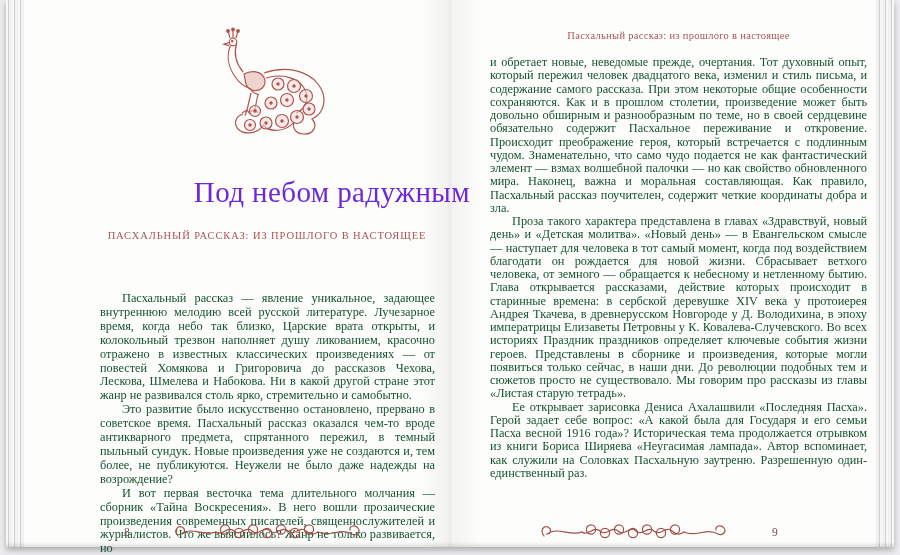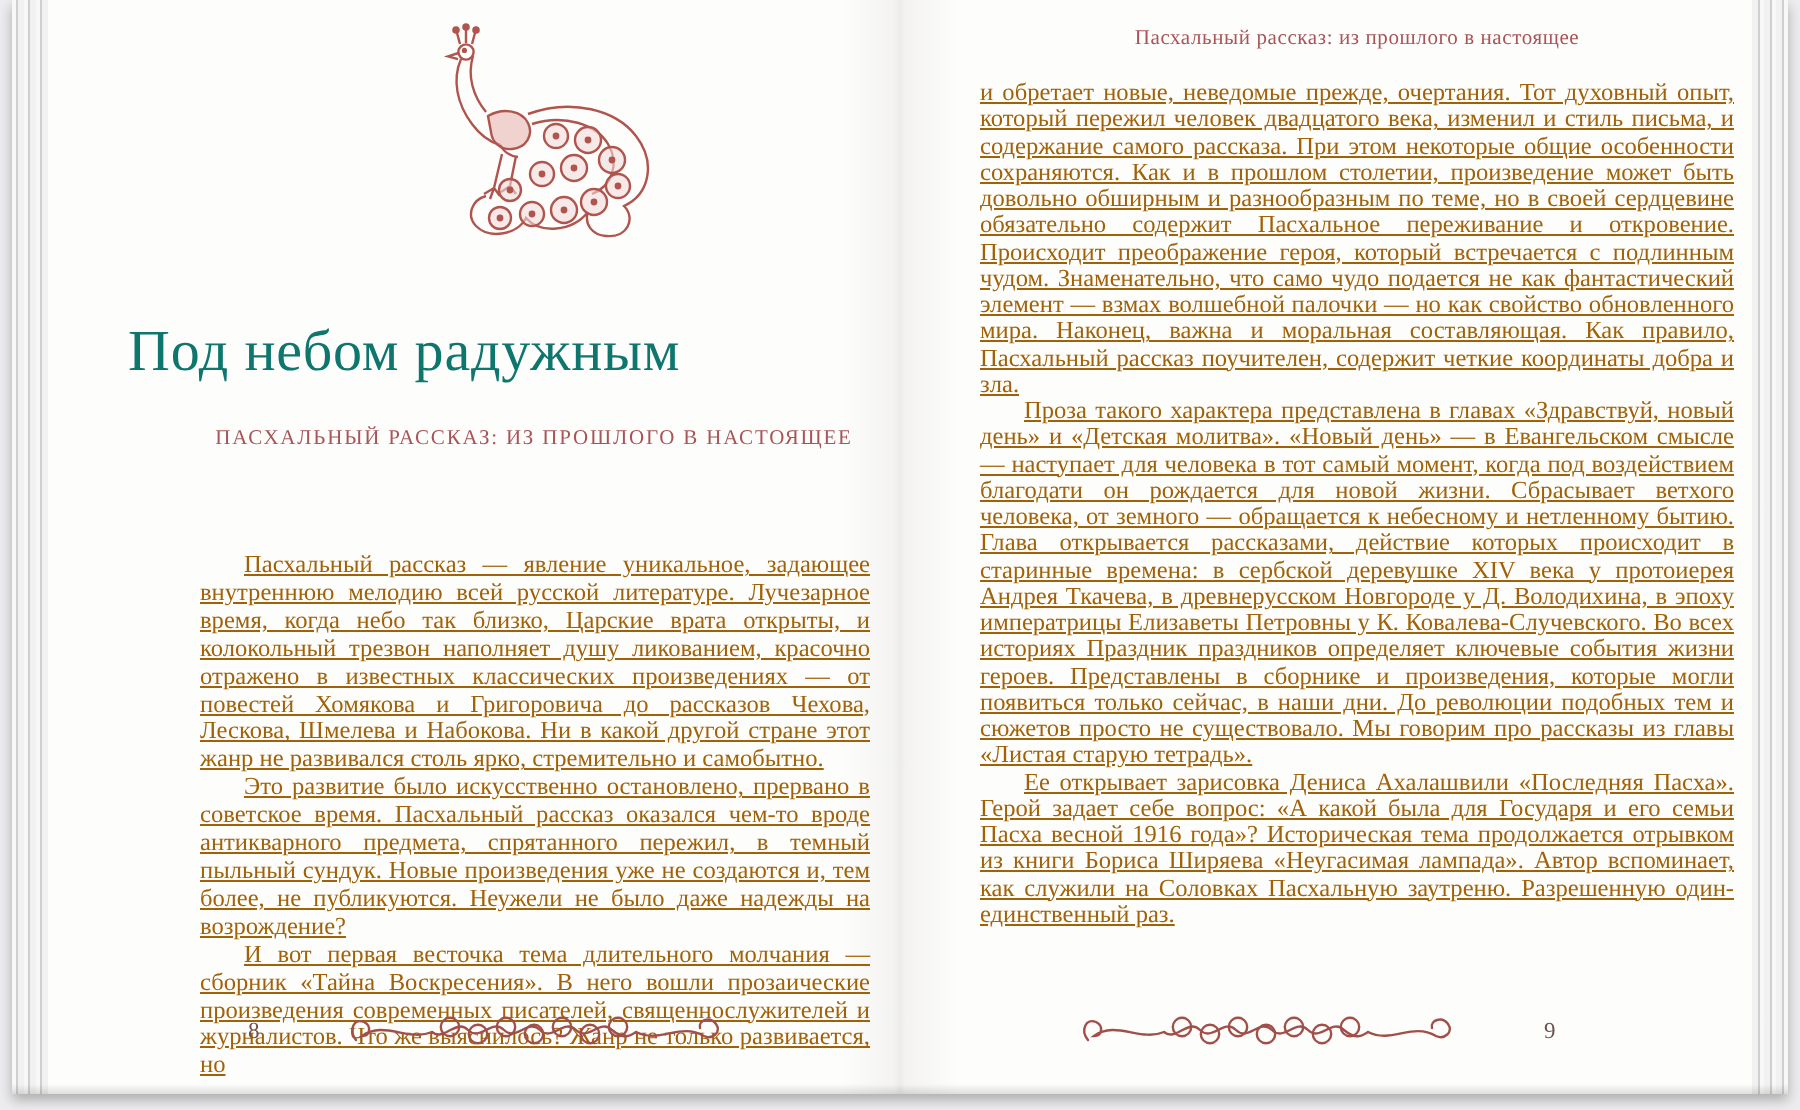--- a/index.html
+++ b/index.html
@@ -21,38 +21,38 @@
   .edge-right { right:0; transform:scaleX(-1); }
   .gutter {
     position:absolute; left:414px; top:0; width:60px; height:547px;
     background:linear-gradient(90deg,rgba(0,0,0,0) 0%,rgba(90,80,75,.06) 45%,rgba(90,80,75,.10) 50%,rgba(90,80,75,.06) 55%,rgba(0,0,0,0) 100%);
   }
   .bottom-shade {
     position:absolute; left:0; bottom:0; width:100%; height:5px;
     background:linear-gradient(rgba(0,0,0,0),rgba(0,0,0,.12));
   }
 
-  .page { position:absolute; top:0; height:496px; }
+  .page { position:absolute; top:16px; height:496px; }
   .page-left  { left:18px;  width:426px; }
   .page-right { left:444px; width:432px; }
 
   .peacock { position:absolute; left:76px; top:6px; width:334px; height:136px;
              display:flex; align-items:center; justify-content:center; }
 
   .title {
-    position:absolute; left:40px; top:160px; width:406px; text-align:left;
-    font-size:29px; font-weight:400; color:#0f766e; letter-spacing:.4px;
+    position:absolute; left:40px; top:160px; width:406px; text-align:right;
+    font-size:29px; font-weight:400; color:#6d28d9; letter-spacing:.4px;
   }
   .subtitle {
     position:absolute; left:40px; top:214px; width:406px; text-align:center;
     font-size:10.5px; color:#a85458; letter-spacing:.9px;
   }
   .column {
-    position:absolute; color:#a16207; text-align:justify;
-    hyphens:auto;text-decoration:underline; -webkit-hyphens:auto;
+    position:absolute; color:#14532d; text-align:justify;
+    hyphens:auto; -webkit-hyphens:auto;
   }
   .body-left  { left:76px; top:245px; width:335px; font-size:12.3px; line-height:13.9px;margin-top:31px; }
   .body-right { left:40px; top:40px;  width:377px; font-size:12.3px; line-height:13.25px; }
   .column p.indent { text-indent:22px; }
 
   .running-header {
     position:absolute; left:40px; top:14px; width:377px; text-align:center;
     font-size:10.5px; color:#a85458; letter-spacing:.3px;
   }
 

